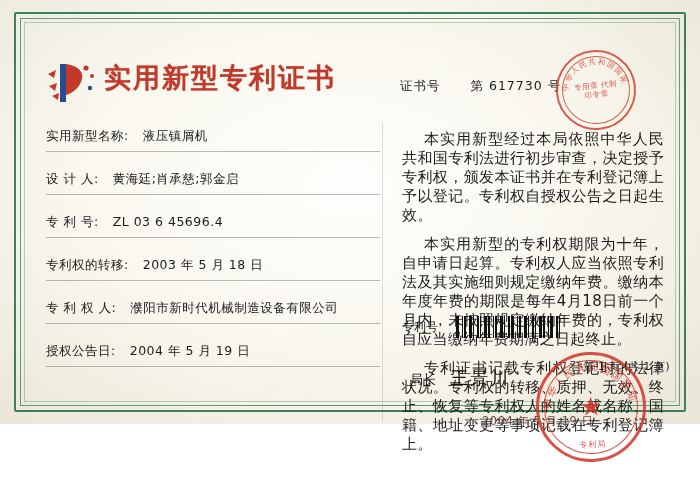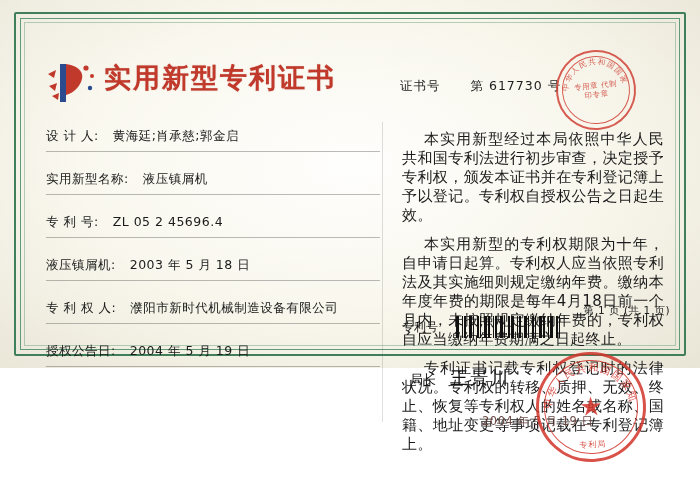--- a/index.html
+++ b/index.html
@@ -10,21 +10,21 @@
   body {
     width: 700px;
     height: 488px;
     font-family: "DejaVu Sans", "Liberation Sans", sans-serif;
     overflow: hidden;
   }
 
   #certificate {
     position: relative;
     width: 700px;
-    height: 368px;
+    height: 424px;
     background: #fef9c3;
     box-sizing: border-box;
     border-radius: 32px;
   }
 
   
   .paper-tint {
     position: absolute;
     inset: 0;
     background:
@@ -356,39 +356,39 @@
         </svg>
         <div class="center-text">专用章 代制印专章</div>
       </div>
     </div>
 
     <div class="col-divider"></div>
 
     <div class="fields">
 
       <div class="field">
+        <span class="label">实用新型名称:</span>
+        <span class="value">液压镇屑机</span>
+        <span class="rule"></span>
+      </div>
+
+      <div class="field">
         <span class="label">设 计 人:</span>
         <span class="value">黄海廷;肖承慈;郭金启</span>
         <span class="rule"></span>
       </div>
 
       <div class="field">
-        <span class="label">实用新型名称:</span>
-        <span class="value">液压镇屑机</span>
-        <span class="rule"></span>
-      </div>
-
-      <div class="field">
         <span class="label">专 利 号:</span>
-        <span class="value">ZL 05 2 45696.4</span>
-        <span class="rule"></span>
-      </div>
-
-      <div class="field">
-        <span class="label">液压镇屑机:</span>
+        <span class="value">ZL 03 6 45696.4</span>
+        <span class="rule"></span>
+      </div>
+
+      <div class="field">
+        <span class="label">专利权的转移:</span>
         <span class="value">2003 年 5 月 18 日</span>
         <span class="rule"></span>
       </div>
 
       <div class="field">
         <span class="label">专 利 权 人:</span>
         <span class="value">濮阳市新时代机械制造设备有限公司</span>
         <span class="rule"></span>
       </div>
 

